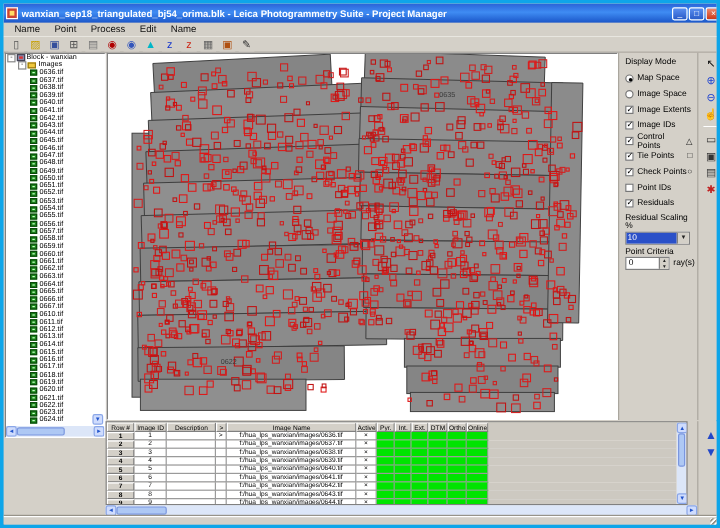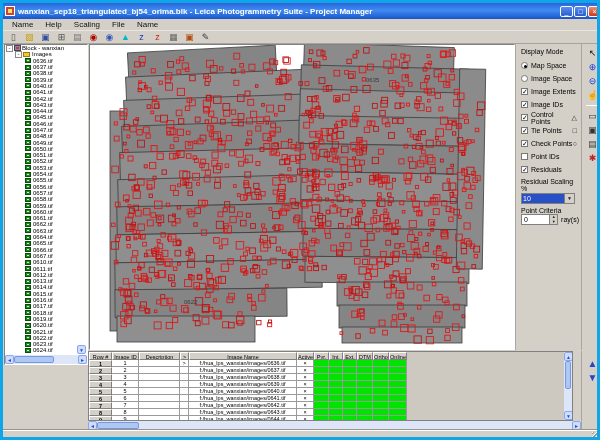--- a/index.html
+++ b/index.html
@@ -110,23 +110,23 @@
     <span class="title">wanxian_sep18_triangulated_bj54_orima.blk - Leica Photogrammetry Suite - Project Manager</span>
     <span class="winbtns">
       <span class="wb">_</span>
       <span class="wb">□</span>
       <span class="wb close">×</span>
     </span>
   </div>
 
   <div class="menubar" id="menubar">
       <span class="menu-item">Name</span>
-      <span class="menu-item">Help</span>
-      <span class="menu-item">Scaling</span>
-      <span class="menu-item">File</span>
+      <span class="menu-item">Point</span>
+      <span class="menu-item">Process</span>
+      <span class="menu-item">Edit</span>
       <span class="menu-item">Name</span>
     </div>
   <div class="toolbar" id="toolbar">
       <span class="tbtn">
         <span class="glyph" style="color: rgb(85, 85, 85);">▯</span>
       </span>
       <span class="tbtn">
         <span class="glyph" style="color: rgb(200, 160, 0);">▨</span>
       </span>
       <span class="tbtn">

